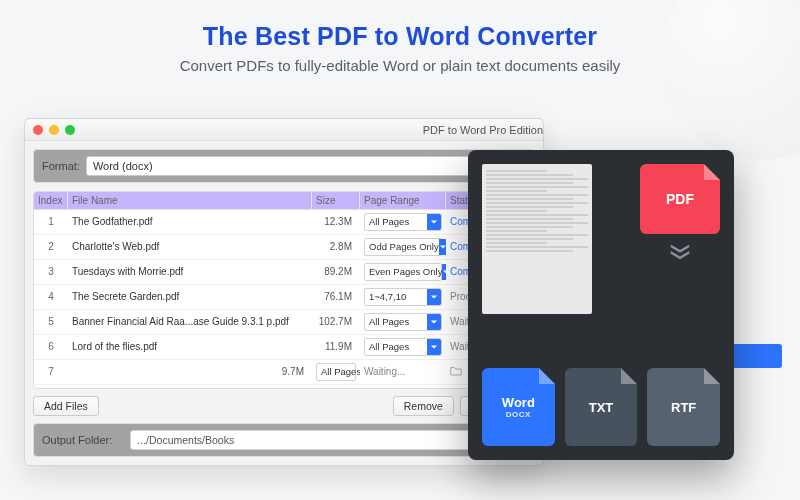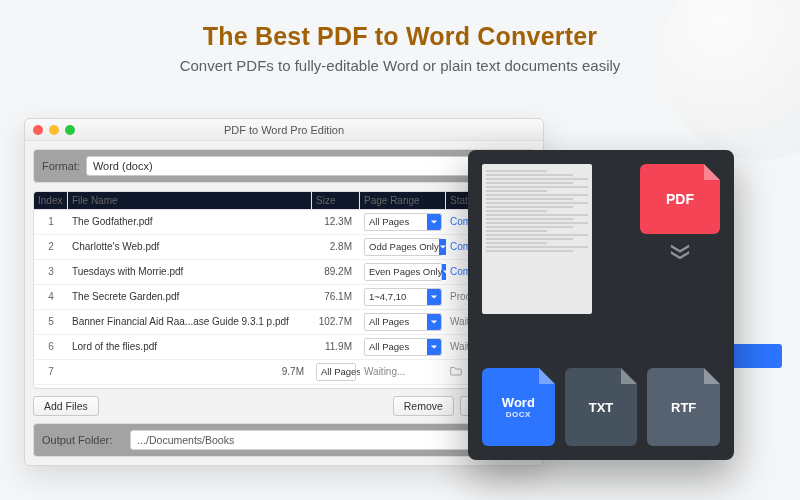--- a/index.html
+++ b/index.html
@@ -1,44 +1,44 @@
 <!DOCTYPE html>
 <html><head>
 <meta charset="utf-8">
 <style>
 * { margin: 0; padding: 0; box-sizing: border-box; font-family: -apple-system, 'Helvetica Neue', Arial, sans-serif; }
 body { width: 800px; height: 500px; background: #f5f6f7; overflow: hidden; position: relative; }
 
 .hero { text-align: center; padding-top: 22px; }
-.hero h1 { font-size: 25px; font-weight: 700; color: #a16207; letter-spacing: .2px; }
+.hero h1 { font-size: 25px; font-weight: 700; color: #1d4ed8; letter-spacing: .2px; }
 .hero p { font-size: 15px; color: #5b5f66; margin-top: 6px; }
 
 .window {
   position: absolute; left: 24px; top: 118px; width: 520px; height: 348px;
   background: #f3f3f3; border: 1px solid #d7d7d7; border-radius: 6px;
   box-shadow: 0 10px 30px rgba(0,0,0,.12);
   display: flex; flex-direction: column;
 }
 .titlebar { height: 22px; display: flex; align-items: center; padding: 0 8px; border-bottom: 1px solid #e1e1e1; background: linear-gradient(#fafafa,#ececec); border-radius: 6px 6px 0 0; position: relative; }
 .lights { display: flex; gap: 6px; }
 .light { width: 10px; height: 10px; border-radius: 50%; }
 .red { background:#ff5f57; } .yellow { background:#febc2e; } .green { background:#28c840; }
-.title { position:absolute; left:0; right:0; text-align:center; font-size:11px; color:#555; }
+.title { position:absolute; left:0; right:0; text-align:right; font-size:11px; color:#555; }
 
 .panel { margin:8px; background:#a3a3a3; border:1px solid #dcdcdc; border-radius:4px; padding:6px 8px; }
 .row { display:flex; align-items:center; gap:6px; }
 .lbl { font-size:11px; color:#444; }
 
 .select { flex:1; height:20px; border:1px solid #c9c9c9; border-radius:3px; background:#fff; display:flex; align-items:center; justify-content:space-between; padding:0 0 0 6px; font-size:11px; color:#333; }
 .select .arrow, .mini .arrow { width:18px; height:100%; background:#2d74ff; border-radius:0 3px 3px 0; display:flex; align-items:center; justify-content:center; }
 .arrow svg { width:8px; height:8px; fill:#fff; }
 
 .tablewrap { flex:1; margin:0 8px; background:#fff; border:1px solid #dcdcdc; border-radius:4px; overflow:hidden; display:flex; flex-direction:column; }
 .thead, .trow { display:grid; grid-template-columns: 34px 1fr 48px 86px 66px 22px; align-items:center; font-size:10px; }
-.thead { background:#0f172a; border-bottom:1px solid #e3e3e3; height:20px; color:#666; }
+.thead { background:#c4b5fd; border-bottom:1px solid #e3e3e3; height:20px; color:#666; }
 .thead > div { padding:0 4px; border-right:1px solid #e8e8e8; height:100%; display:flex; align-items:center; }
 .tbody { overflow:hidden; }
 .trow { height:25px; border-bottom:1px solid #f0f0f0; color:#333; }
 .trow > div { padding:0 4px; white-space:nowrap; overflow:hidden; text-overflow:ellipsis; }
 .idx { text-align:center; color:#666; }
 .size { text-align:right; padding-right:8px !important; color:#555; }
 .mini { height:18px; border:1px solid #d2d2d2; border-radius:2px; display:flex; align-items:center; justify-content:space-between; padding-left:4px; font-size:9.5px; }
 .mini .arrow { width:14px; border-radius:0 2px 2px 0; }
 .status { color:#888; }
 .status.done { color:#2d74ff; }

